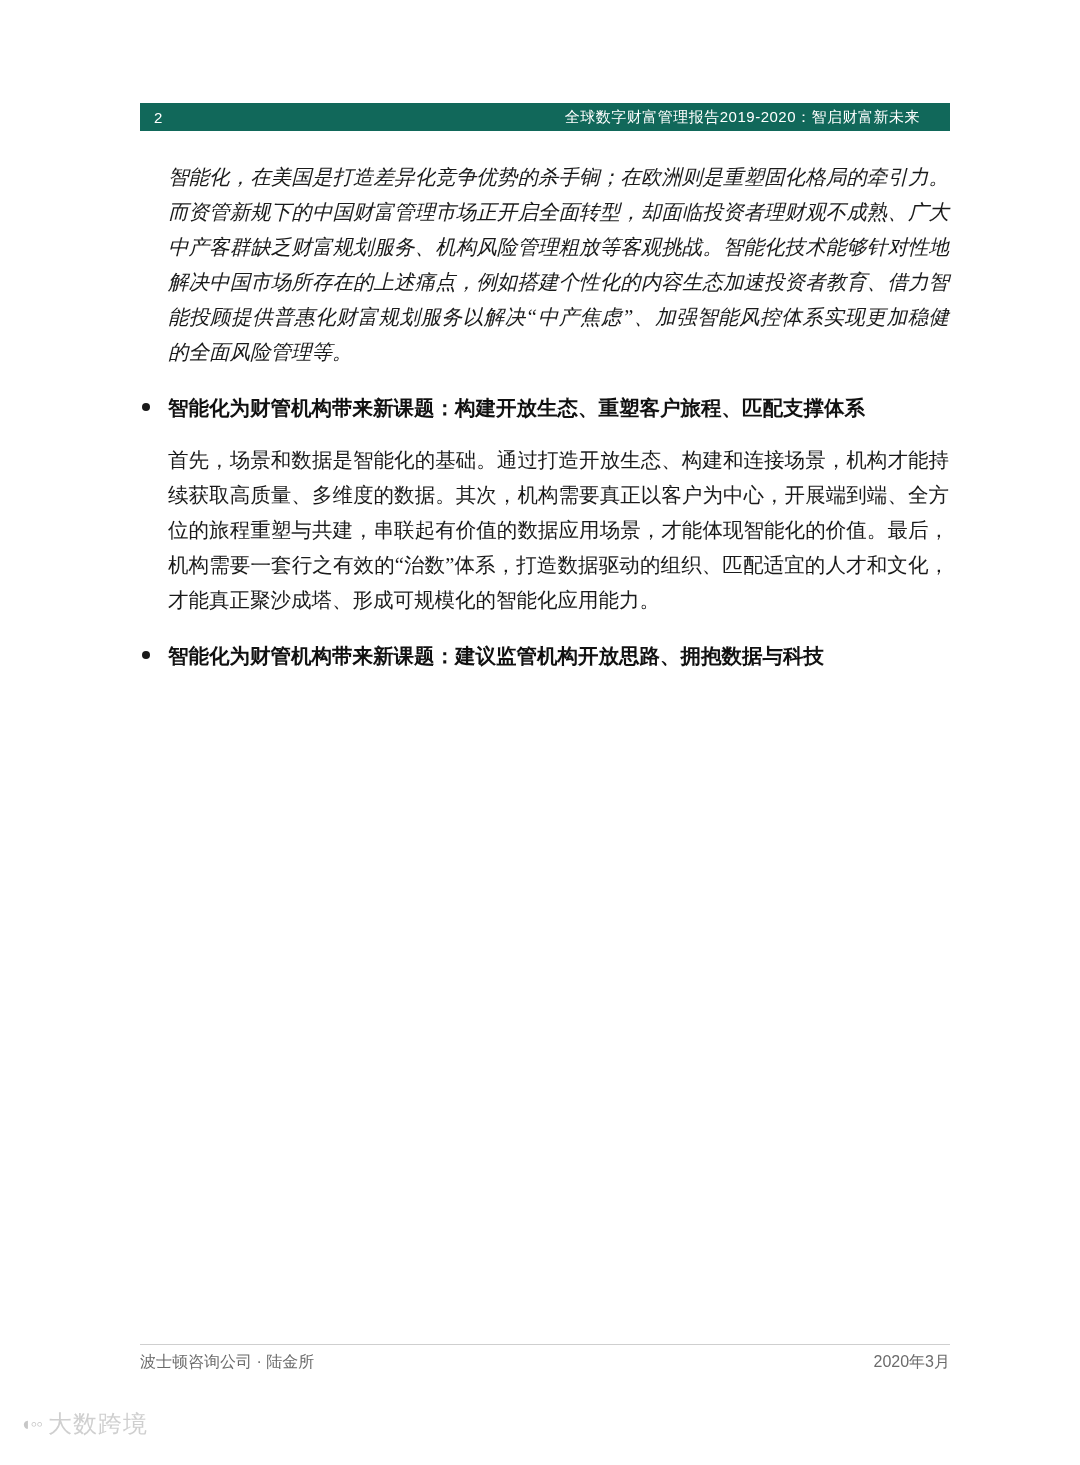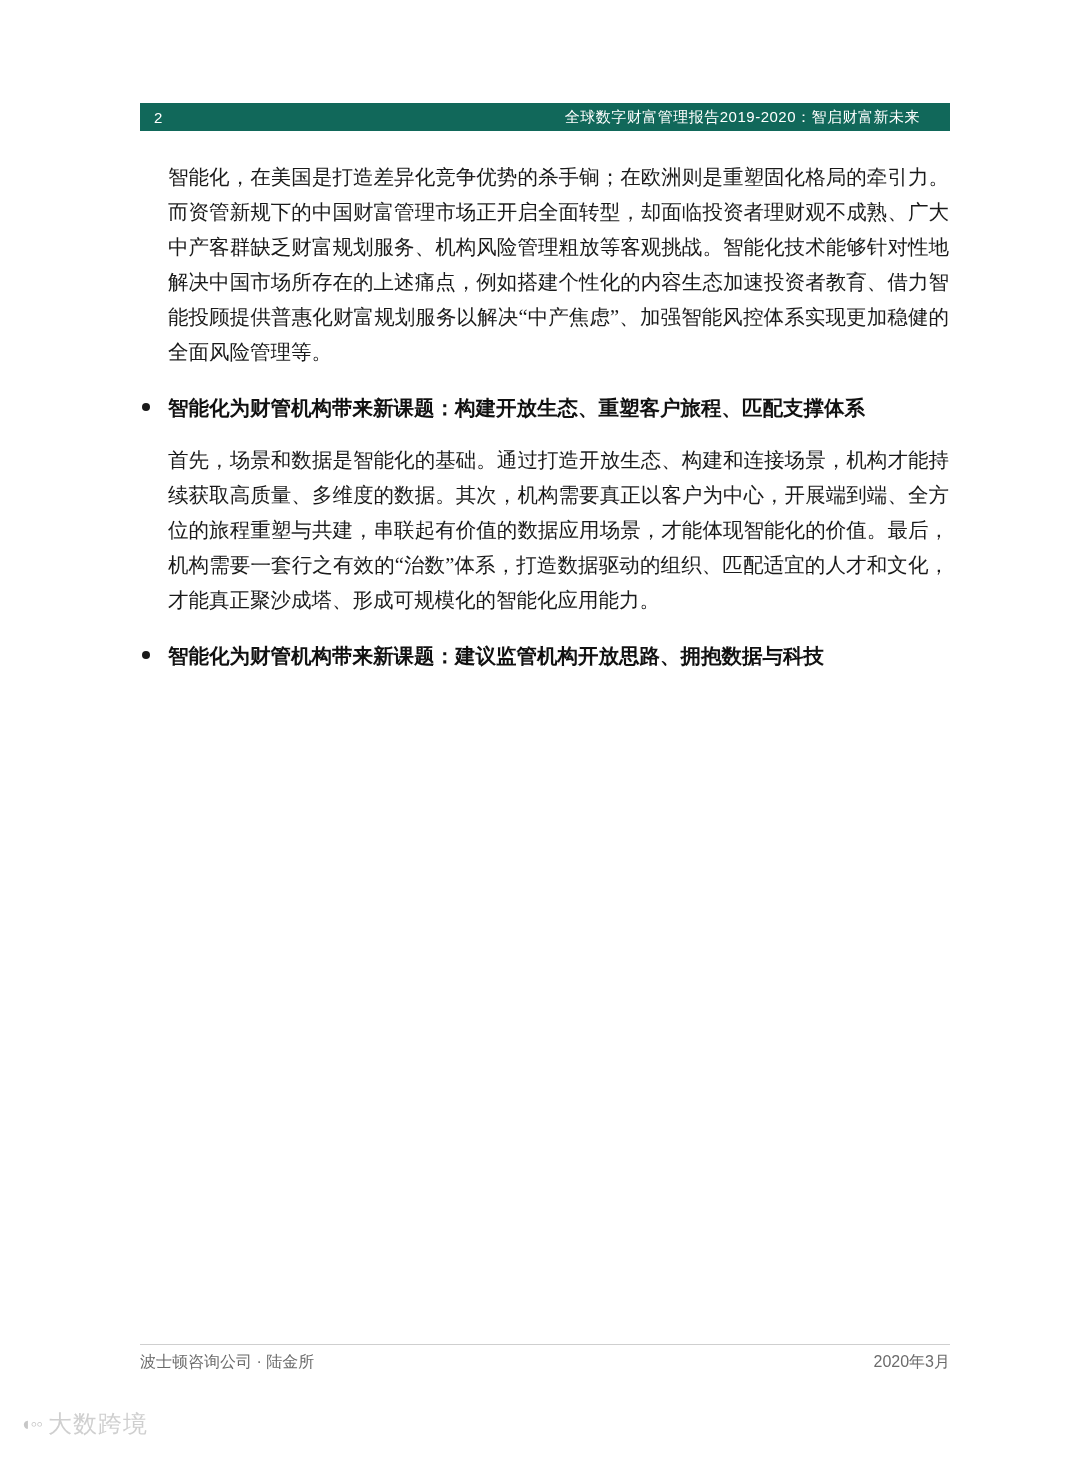--- a/index.html
+++ b/index.html
@@ -66,20 +66,21 @@
     color: #1a1a1a;
     text-align: justify;
     text-justify: inter-ideograph;
     margin: 0 0 18px 0;
     text-indent: 0;
     padding-left: 28px;
     padding-right: 6px;
   }
   .para.first {
     margin-bottom: 22px;
+    font-style: italic;
   }
   .bullet-row {
     display: flex;
     align-items: flex-start;
     margin: 22px 0 14px 0;
   }
   .bullet-dot {
     width: 28px;
     flex: 0 0 28px;
     color: #1a1a1a;

